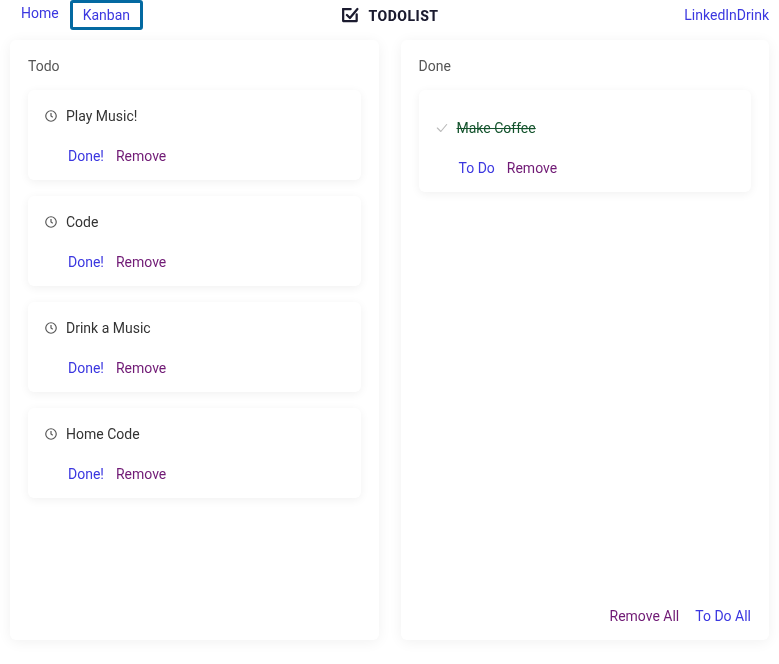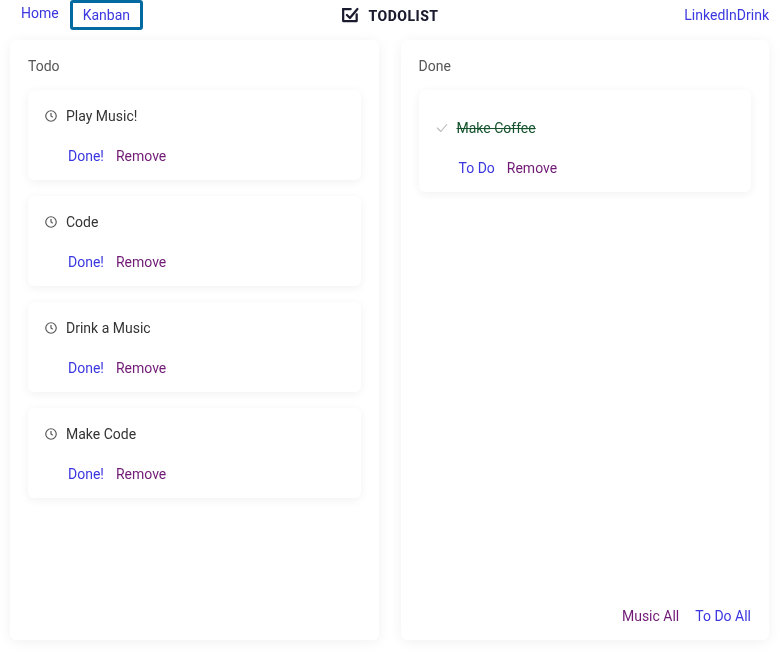--- a/index.html
+++ b/index.html
@@ -187,21 +187,21 @@
       </div>
 
       <div class="card">
         <div class="card-head">
           <span class="icon">
             <svg width="14" height="14" viewBox="0 0 24 24" fill="none" stroke="#555" stroke-width="2">
                 <circle cx="12" cy="12" r="9"></circle>
                 <polyline points="12 7 12 12 15 14"></polyline>
               </svg>
           </span>
-          <span class="task-text">Make Code</span>
+          <span class="task-text">Home Code</span>
         </div>
         <div class="card-actions">
           <span class="btn-primary">Done!</span>
           <span class="btn-danger">Remove</span>
         </div>
       </div>
 
     </div>
   </div>
 
@@ -219,18 +219,18 @@
           <span class="task-text">Make Coffee</span>
         </div>
         <div class="card-actions">
           <span class="btn-primary">To Do</span>
           <span class="btn-danger">Remove</span>
         </div>
       </div>
 
     </div>
     <div class="col-footer">
-      <span class="btn-danger">Music All</span>
+      <span class="btn-danger">Remove All</span>
       <span class="btn-primary">To Do All</span>
     </div>
   </div>
 
 </div>
 
 </body></html>

